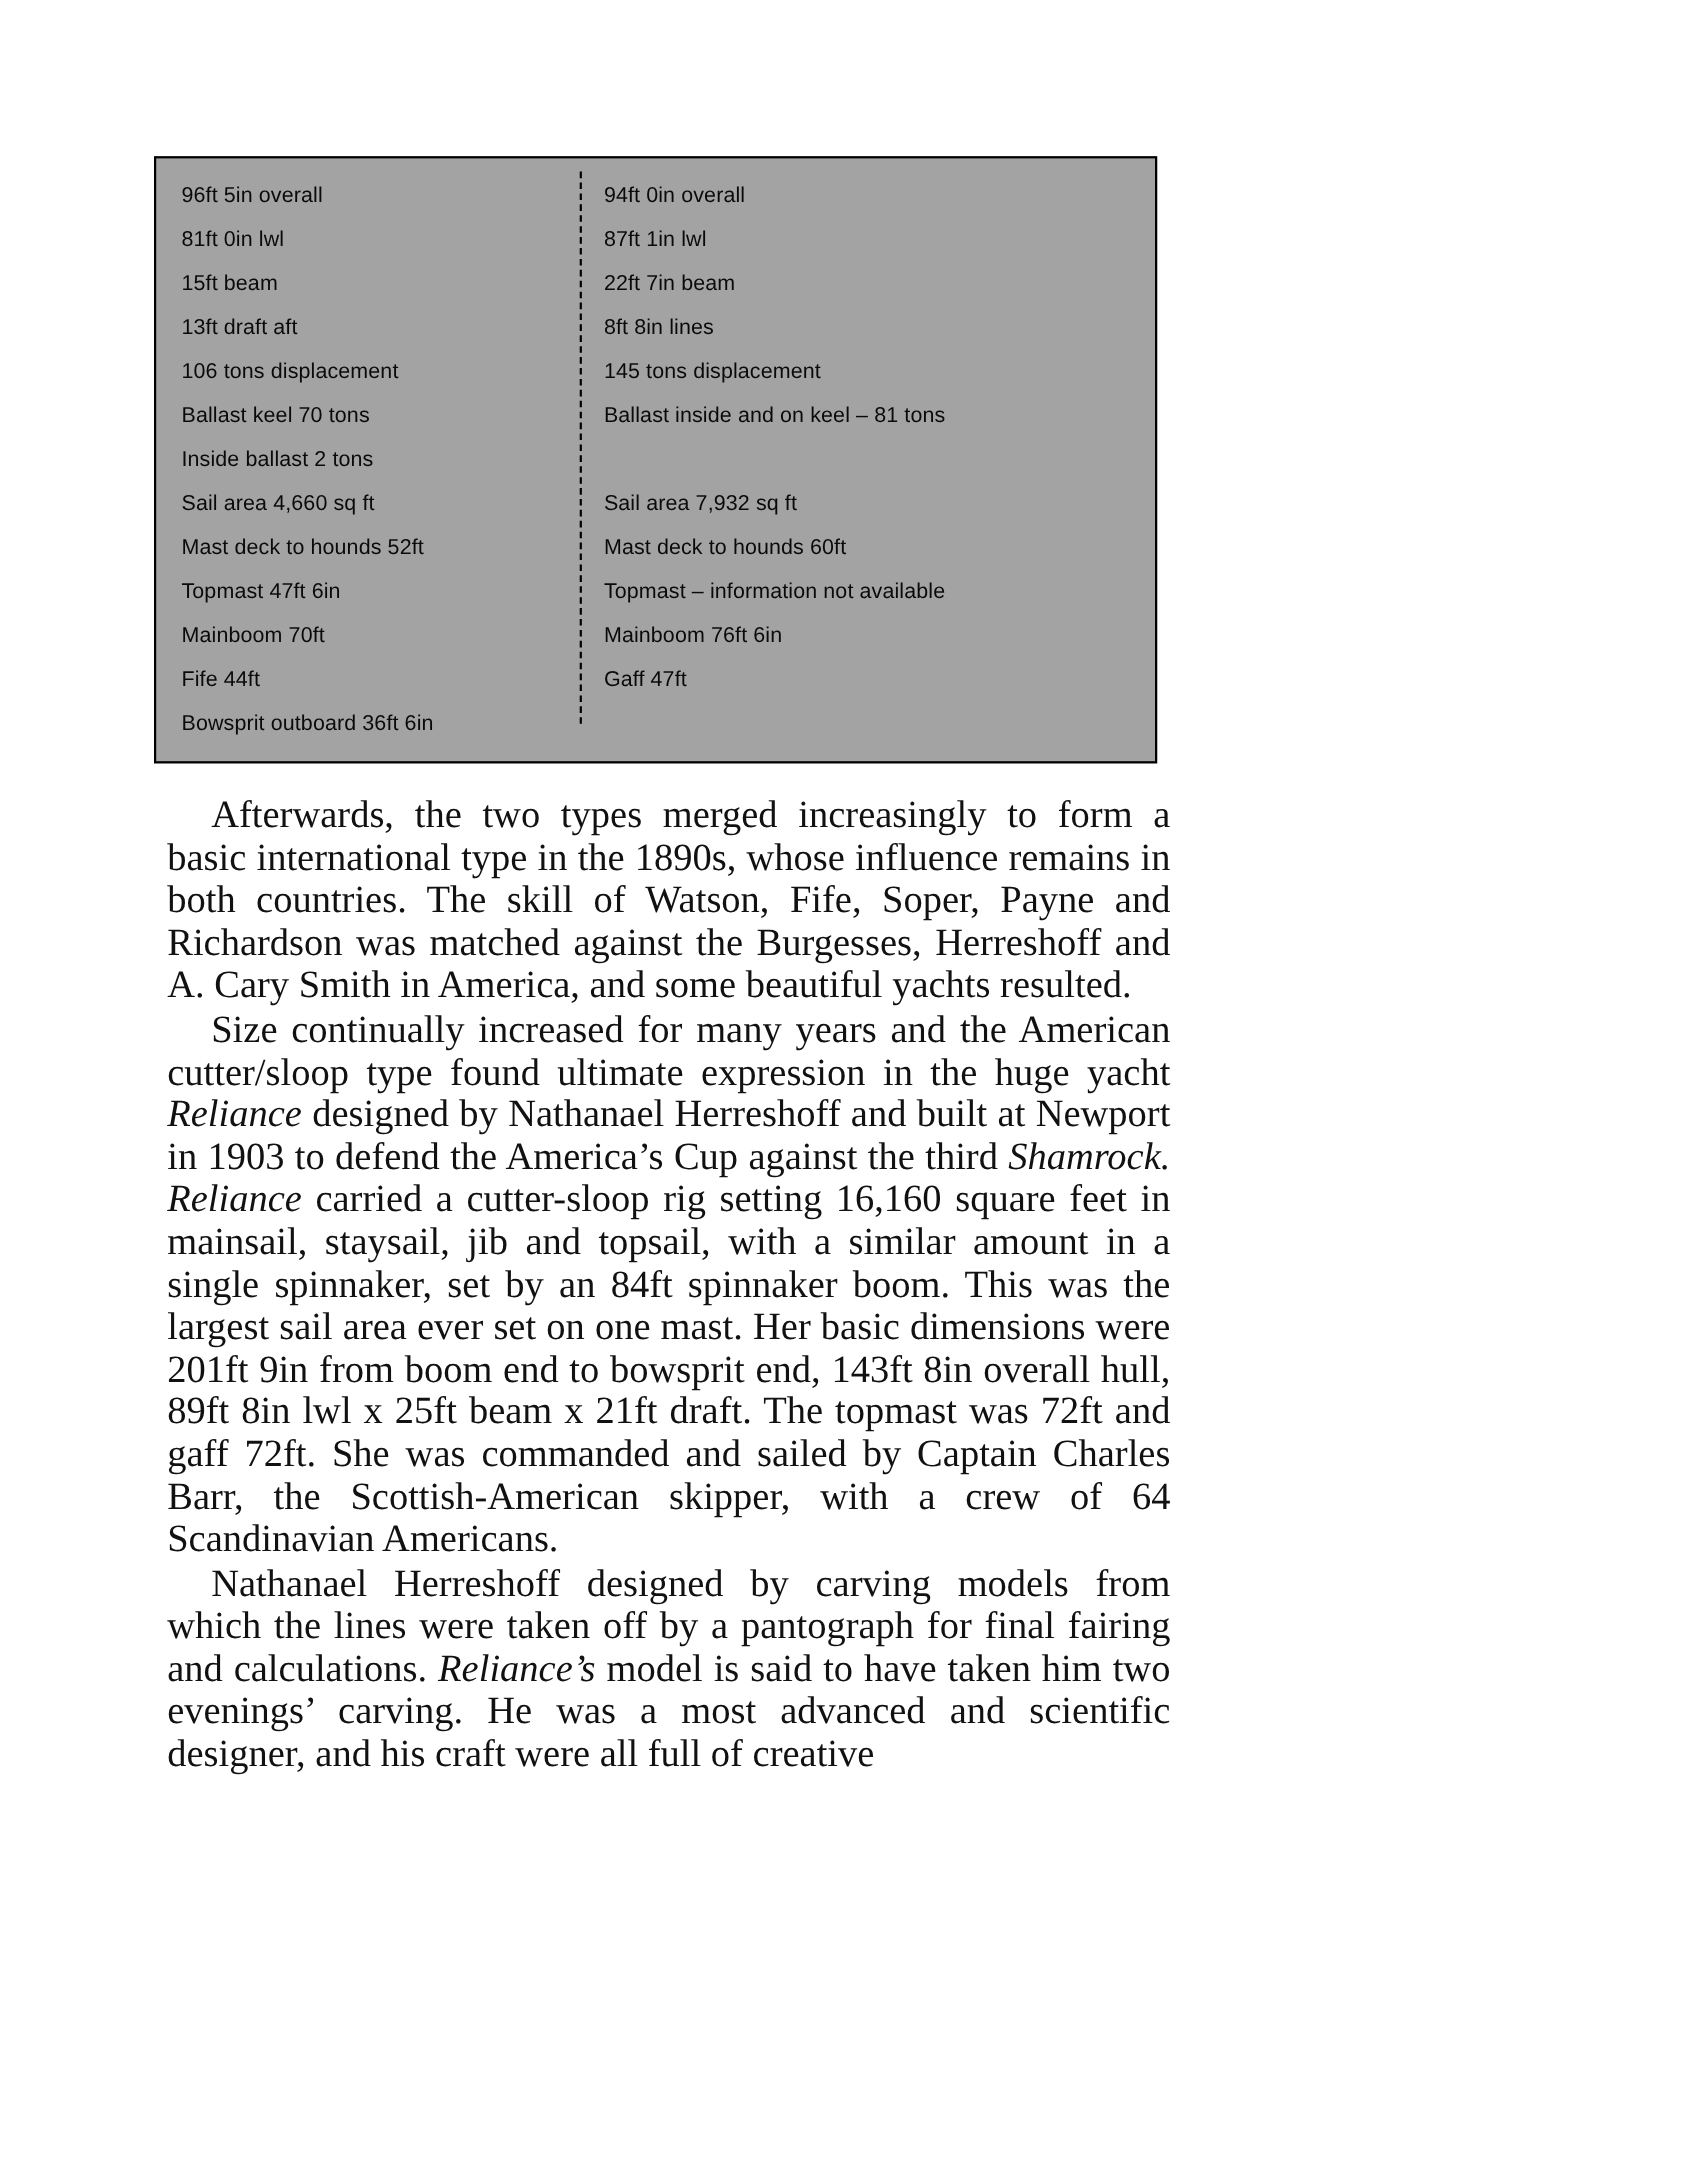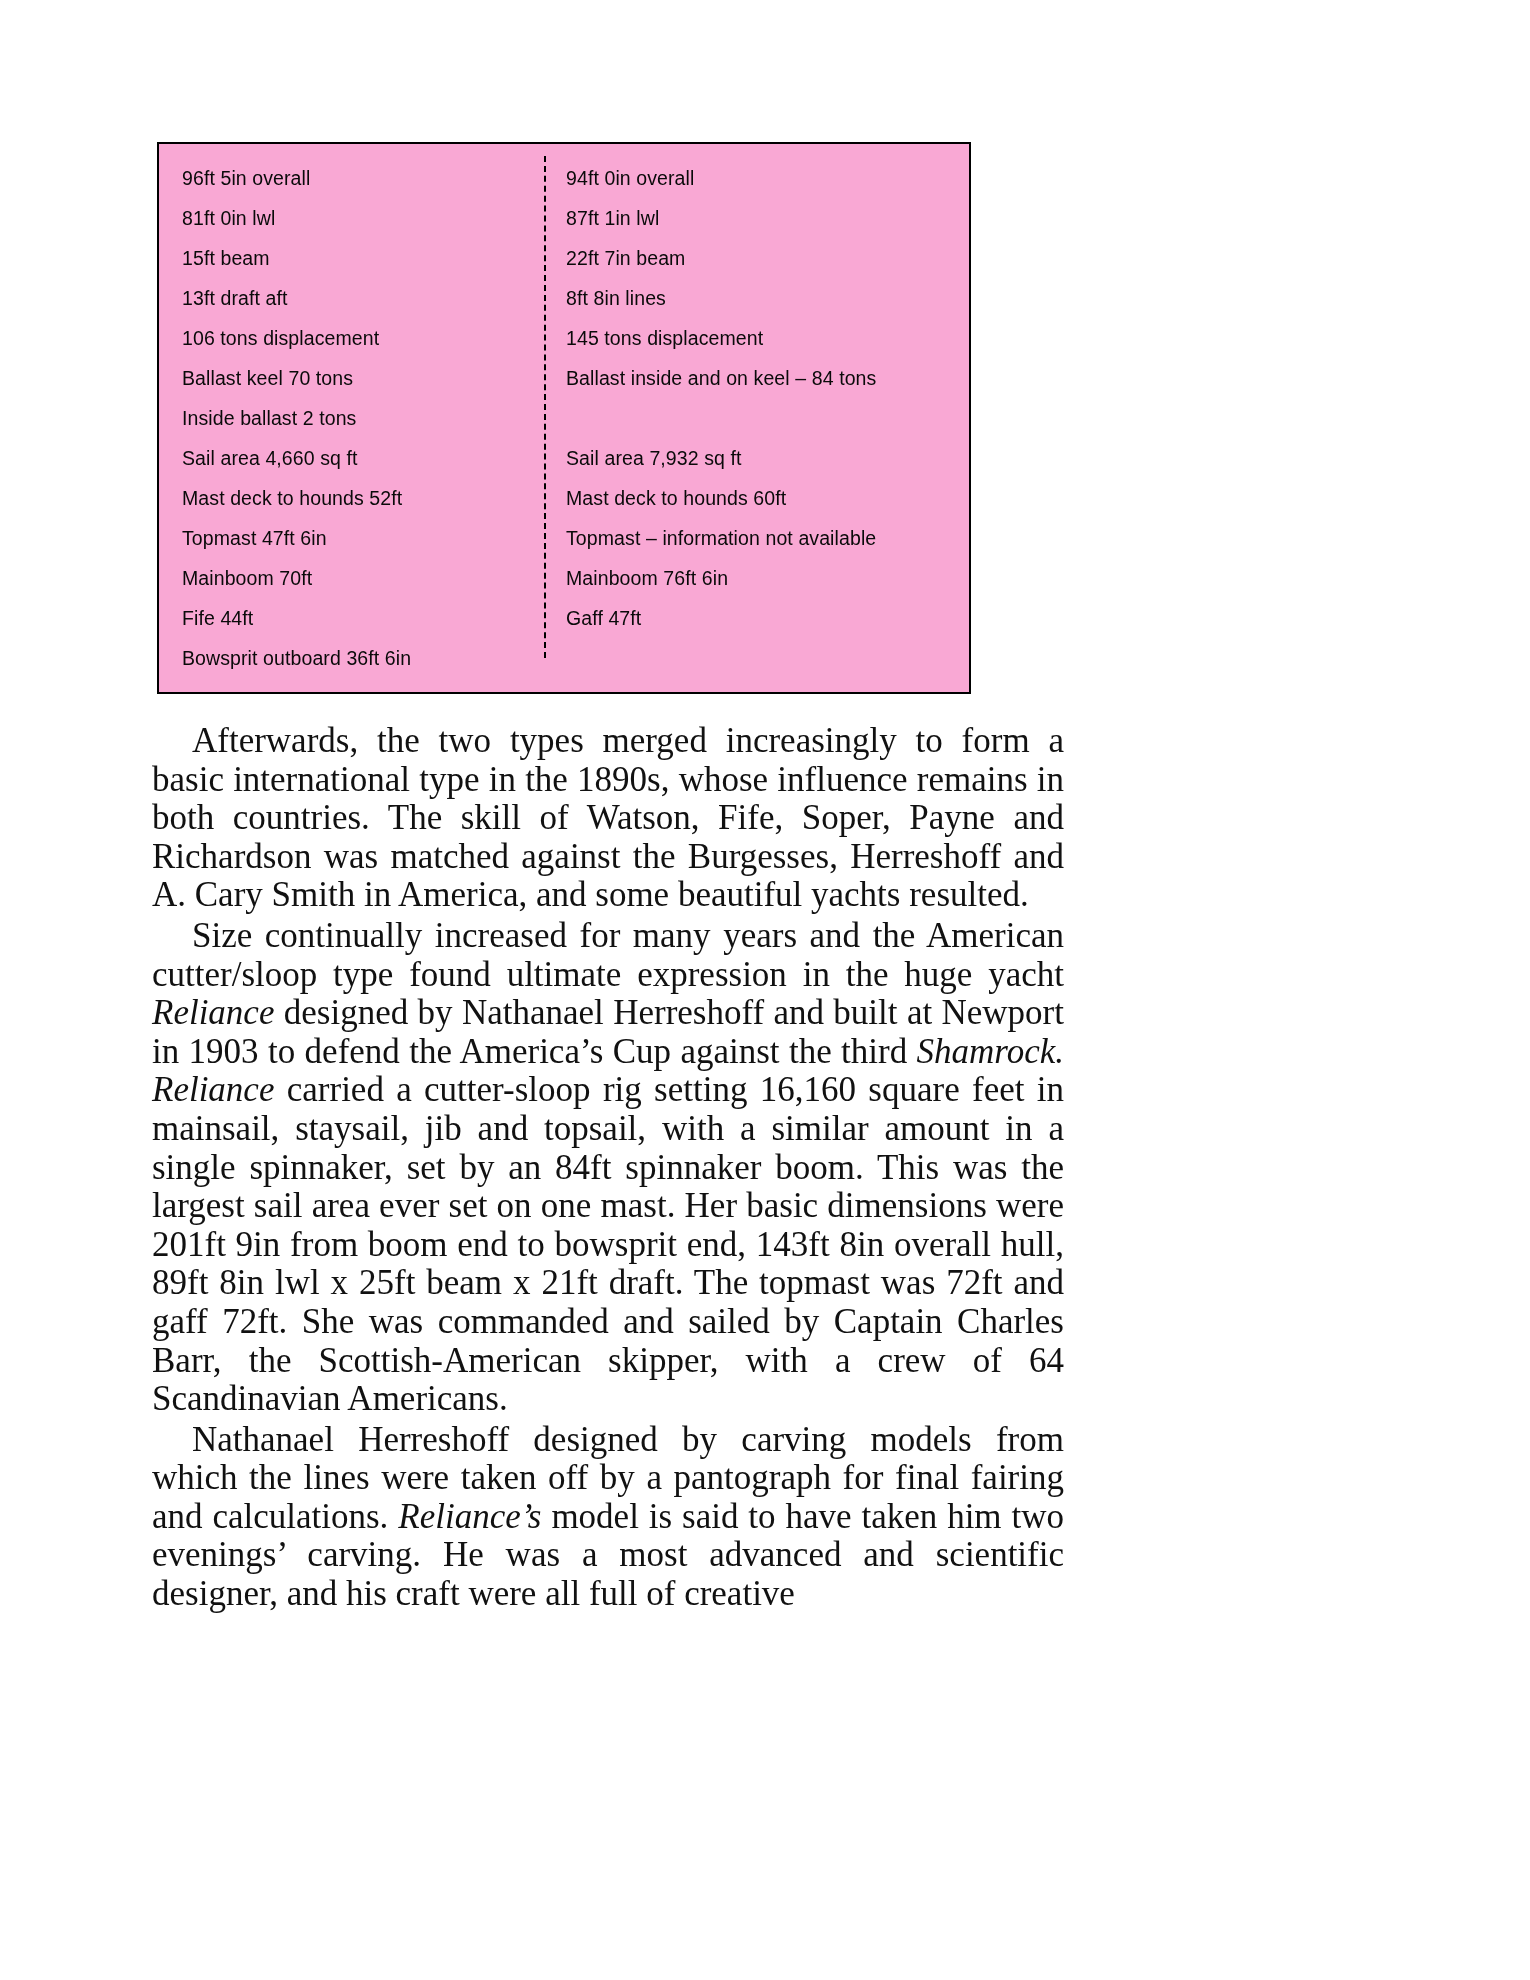--- a/index.html
+++ b/index.html
@@ -21,25 +21,25 @@
     position: absolute;
     left: 0; top: 0;
     width: 1530px;
     height: 1980px;
     background: #ffffff;
   }
 
   
   .spec-box {
     position: absolute;
-    left: 157px;
+    left: 140px;
     top: 142px;
-    width: 814px;
+    width: 912px;
     height: 552px;
-    background: #f9a8d4;
+    background: #a3a3a3;
     border: 2px solid #000000;
     box-sizing: border-box;
     font-family: "Liberation Sans", "DejaVu Sans", sans-serif;
   }
 
   .spec-grid {
     position: relative;
     width: 100%;
     height: 100%;
     padding: 14px 0 0 0;
@@ -133,21 +133,21 @@
       <div class="spec-row">
         <div class="spec-cell left">13ft draft aft</div>
         <div class="spec-cell right">8ft 8in lines</div>
       </div>
       <div class="spec-row">
         <div class="spec-cell left">106 tons displacement</div>
         <div class="spec-cell right">145 tons displacement</div>
       </div>
       <div class="spec-row">
         <div class="spec-cell left">Ballast keel 70 tons</div>
-        <div class="spec-cell right">Ballast inside and on keel – 84 tons</div>
+        <div class="spec-cell right">Ballast inside and on keel – 81 tons</div>
       </div>
       <div class="spec-row">
         <div class="spec-cell left">Inside ballast 2 tons</div>
         <div class="spec-cell right"></div>
       </div>
       <div class="spec-row">
         <div class="spec-cell left">Sail area 4,660 sq ft</div>
         <div class="spec-cell right">Sail area 7,932 sq ft</div>
       </div>
       <div class="spec-row">

